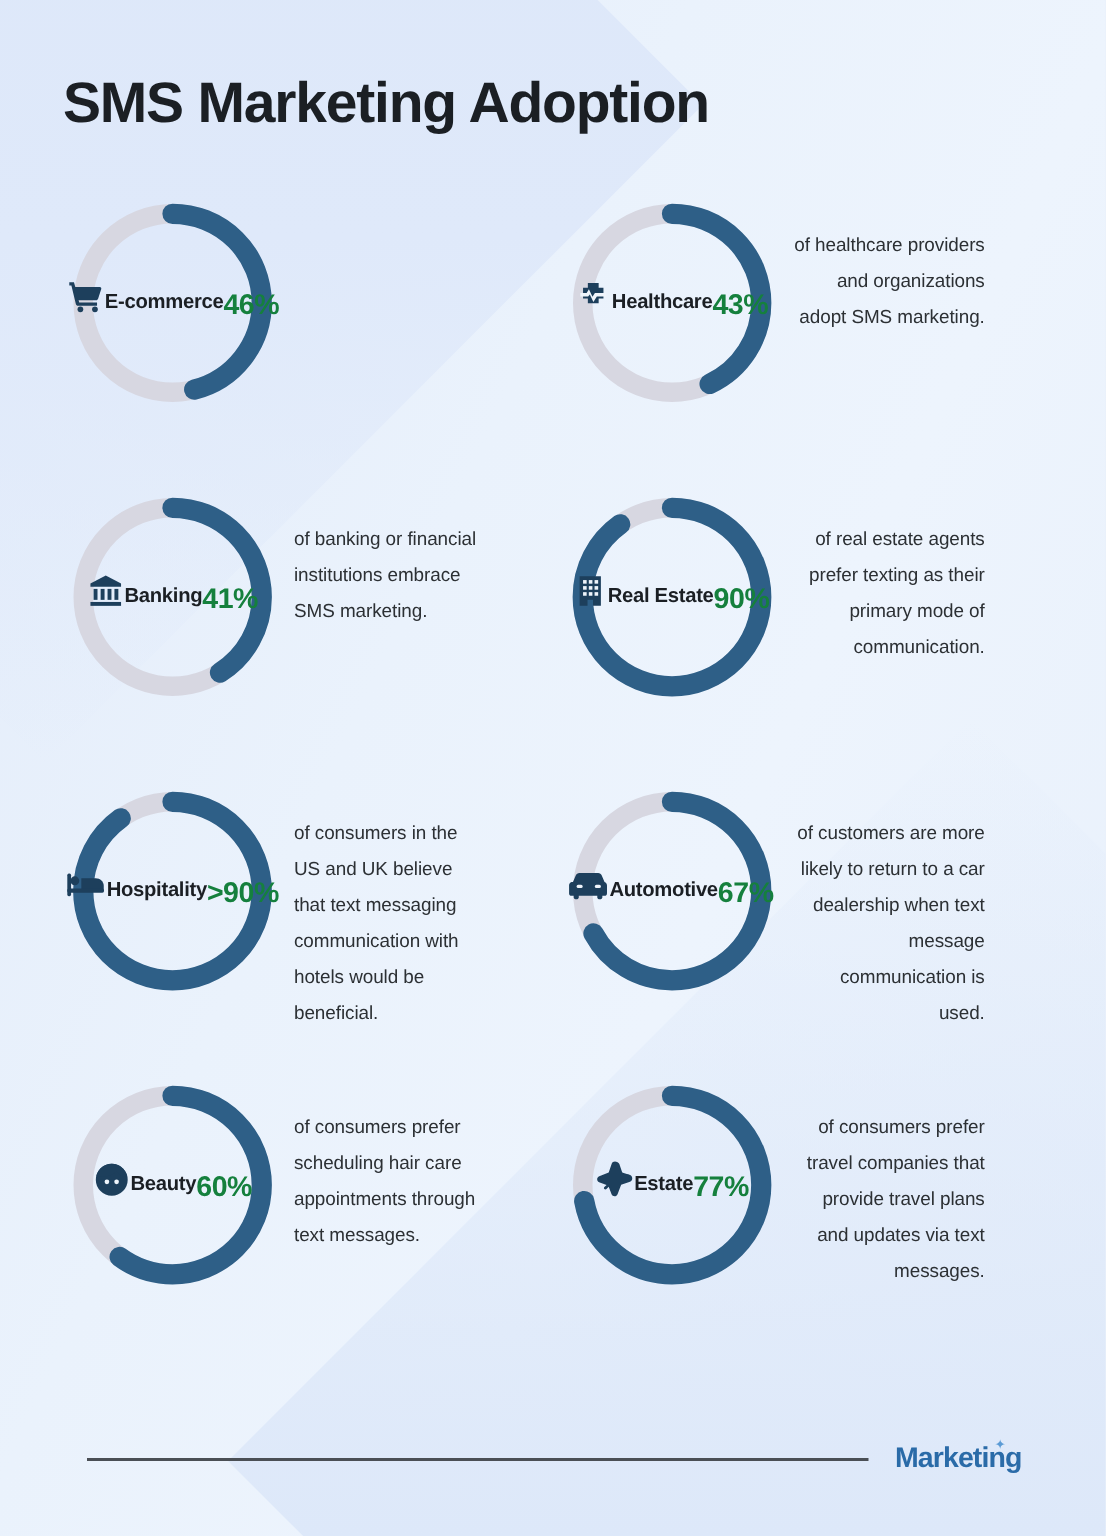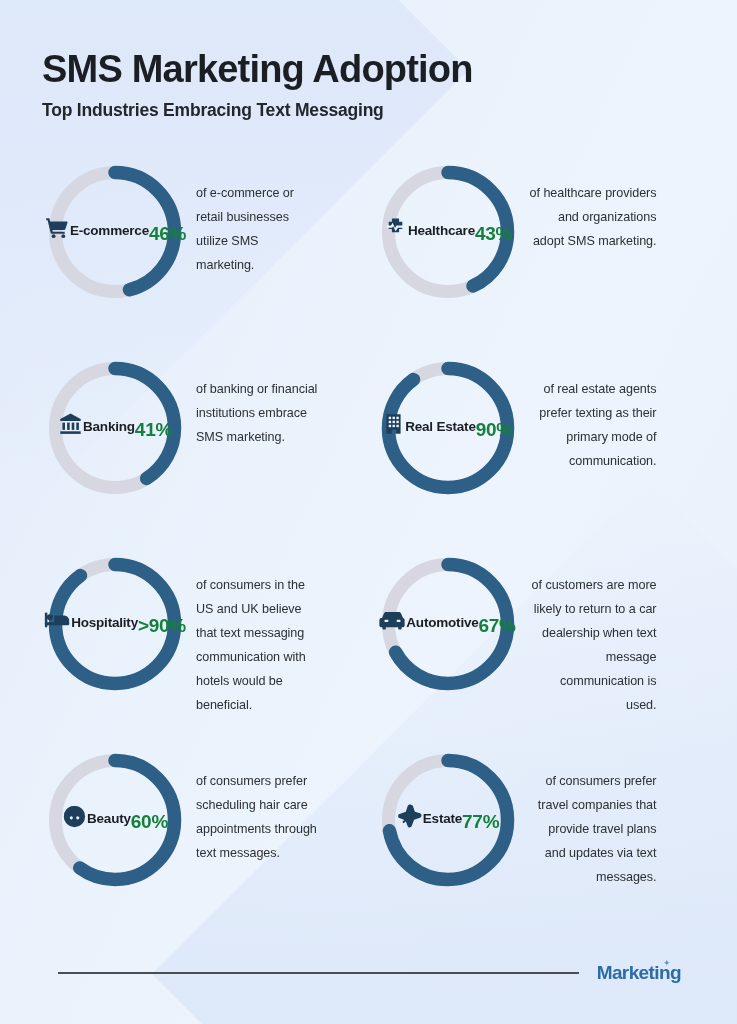--- a/index.html
+++ b/index.html
@@ -187,21 +187,20 @@
 <body>
 
 <div class="bg-base"></div>
 <div class="bg-diagonal-top"></div>
 <div class="bg-diagonal-bottom"></div>
 
 <div class="page">
 
   <div class="header">
     <div class="title">SMS Marketing Adoption</div>
-    <div class="subtitle">Top Industries Embracing Text Messaging</div>
   </div>
 
   <div class="grid">
       <div class="cell left">
     <div class="donut-wrap">
       <svg width="146" height="146" viewBox="0 0 146 146">
         <circle class="track" cx="73" cy="73" r="59.5"></circle>
         <circle class="arc" cx="73" cy="73" r="59.5" stroke-dasharray="171.97 201.88"></circle>
       </svg>
       <div class="donut-center">
@@ -209,21 +208,20 @@
               <svg width="26" height="24" viewBox="0 0 24 24">
                 <path d="M1.2 2.2h3.1l.9 3.2h16.3c.7 0 1.2.6 1 1.3l-2.1 6.4c-.2.6-.7 1-1.3 1H7.4l.4 1.6h11.9v2.1H6.9c-.6 0-1.1-.4-1.3-1L2.6 4.3H1.2V2.2z"></path>
                 <circle cx="8.6" cy="20.2" r="1.9"></circle>
                 <circle cx="18.3" cy="20.2" r="1.9"></circle>
               </svg>
             </div>
         <div class="donut-label">E-commerce</div>
         <div class="donut-value">46%</div>
       </div>
     </div>
-    <div class="desc">of e-commerce or retail businesses utilize SMS marketing.</div>
   </div>
       <div class="cell right">
     <div class="donut-wrap">
       <svg width="146" height="146" viewBox="0 0 146 146">
         <circle class="track" cx="73" cy="73" r="59.5"></circle>
         <circle class="arc" cx="73" cy="73" r="59.5" stroke-dasharray="160.76 213.09"></circle>
       </svg>
       <div class="donut-center">
         <div class="donut-icon">
               <svg width="25" height="24" viewBox="0 0 24 24">

